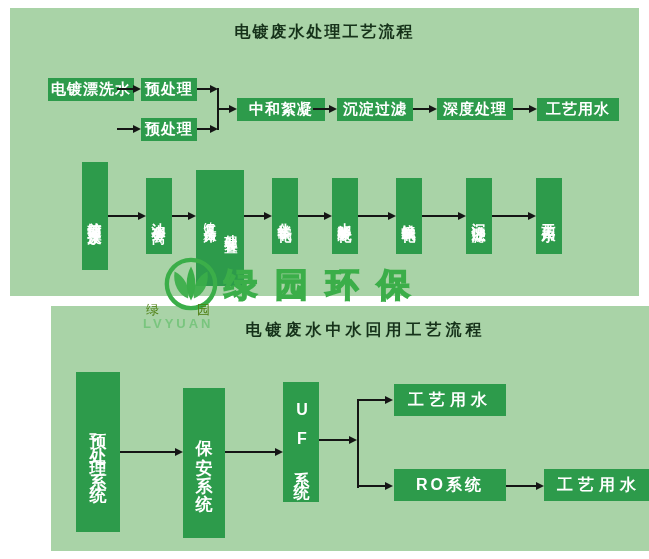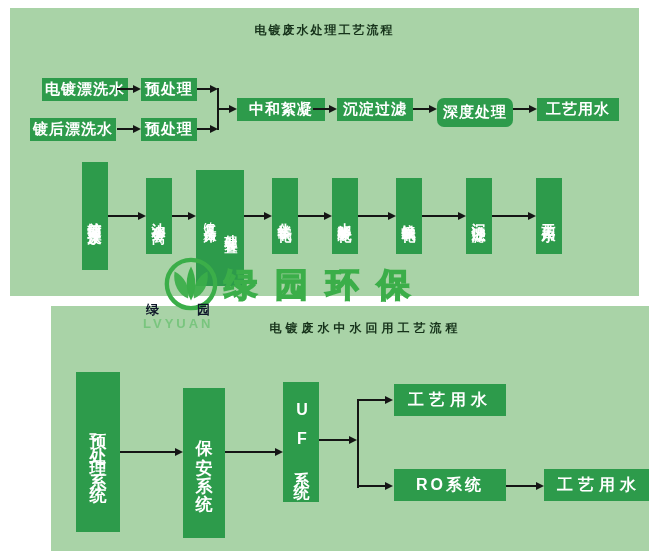--- a/index.html
+++ b/index.html
@@ -6,21 +6,21 @@
   .page {
     position:relative; width:649px; height:559px; background:#ffffff;
     font-family:"Liberation Sans","DejaVu Sans",sans-serif; overflow:hidden;
   }
   .panel { position:absolute; background:#a9d3a7; }
   .panel.top    { left:10px; top:8px;   width:629px; height:288px; }
   .panel.bottom { left:10px; top:306px; width:629px; height:245px;margin-left:41px; }
 
   .title {
     position:absolute; left:0; top:14px; width:100%; margin:0;
-    text-align:center; font-size:12px; font-weight:bold;
+    text-align:center; font-size:16px; font-weight:bold;
     color:#16321a; letter-spacing:2px;
   }
   .panel.bottom .title { letter-spacing:4px; }
 
   .box {
     position:absolute; background:#2d9b4b; color:#fff; font-weight:bold;
     display:flex; align-items:center; justify-content:center;
     font-size:15px; letter-spacing:1px; text-align:center; box-sizing:border-box;
   }
   .box.v { writing-mode:vertical-rl; text-orientation:upright; font-size:14px; letter-spacing:2px; }
@@ -43,53 +43,52 @@
 
   
   .wm-logo { position:absolute; left:162px; top:255px; width:58px; height:58px; z-index:5; }
   .wm-brand {
     position:absolute; left:224px; top:263px; z-index:5; white-space:nowrap;
     font-size:33px; font-weight:bold; letter-spacing:18px;
     color:rgba(255,255,255,0.30); -webkit-text-stroke:1.6px #3bae49;
   }
   .wm-cn {
     position:absolute; left:146px; top:301px; z-index:5;
-    font-size:13px; font-weight:bold; color:#0f172a; letter-spacing:38px; white-space:nowrap;
+    font-size:13px; font-weight:normal; color:#4d7c0f; letter-spacing:38px; white-space:nowrap;
   }
   .wm-en {
     position:absolute; left:143px; top:316px; z-index:5;
     font-size:13px; font-weight:bold; color:#79c57e; letter-spacing:3px;
   }
 </style>
 </head>
 <body>
 
 <div class="page">
 
   <section class="panel top">
     <h1 class="title">电镀废水处理工艺流程</h1>
 
-    <div class="box" style="left:32px;top:70px;width:86px;height:23px;">电镀漂洗水</div>
+    <div class="box" style="left:38px;top:70px;width:86px;height:23px;">电镀漂洗水</div>
     <i class="arr" style="left:107px;top:80px;width:22px;"></i>
     <div class="box" style="left:131px;top:70px;width:56px;height:23px;">预处理</div>
 
-    <div class="box" style="left:20px;top:110px;width:86px;height:23px;">镀后漂洗水</div>
     <i class="arr" style="left:107px;top:120px;width:22px;"></i>
     <div class="box" style="left:131px;top:110px;width:56px;height:23px;">预处理</div>
 
     <i class="arr" style="left:187px;top:80px;width:19px;"></i>
     <i class="arr" style="left:187px;top:120px;width:19px;"></i>
     <i class="vln" style="left:207px;top:80px;height:42px;"></i>
     <i class="arr" style="left:207px;top:100px;width:18px;"></i>
 
     <div class="box" style="left:227px;top:90px;width:88px;height:23px;">中和絮凝</div>
     <i class="arr" style="left:303px;top:100px;width:22px;"></i>
     <div class="box" style="left:327px;top:90px;width:76px;height:23px;">沉淀过滤</div>
     <i class="arr" style="left:403px;top:100px;width:22px;"></i>
-    <div class="box" style="left:427px;top:90px;width:76px;height:29px;border-radius:7px;">深度处理</div>
+    <div class="box" style="left:427px;top:90px;width:76px;height:22px;">深度处理</div>
     <i class="arr" style="left:503px;top:100px;width:22px;"></i>
     <div class="box" style="left:527px;top:90px;width:82px;height:23px;">工艺用水</div>
 
     <div class="box v" style="left:72px;top:154px;width:26px;height:108px;">镀前处理废水</div>
     <i class="arr" style="left:98px;top:207px;width:36px;"></i>
 
     <div class="box v" style="left:136px;top:170px;width:26px;height:76px;">油水分离</div>
     <i class="arr" style="left:162px;top:207px;width:22px;"></i>
 
     <div class="box comp" style="left:186px;top:162px;width:48px;height:116px;">

